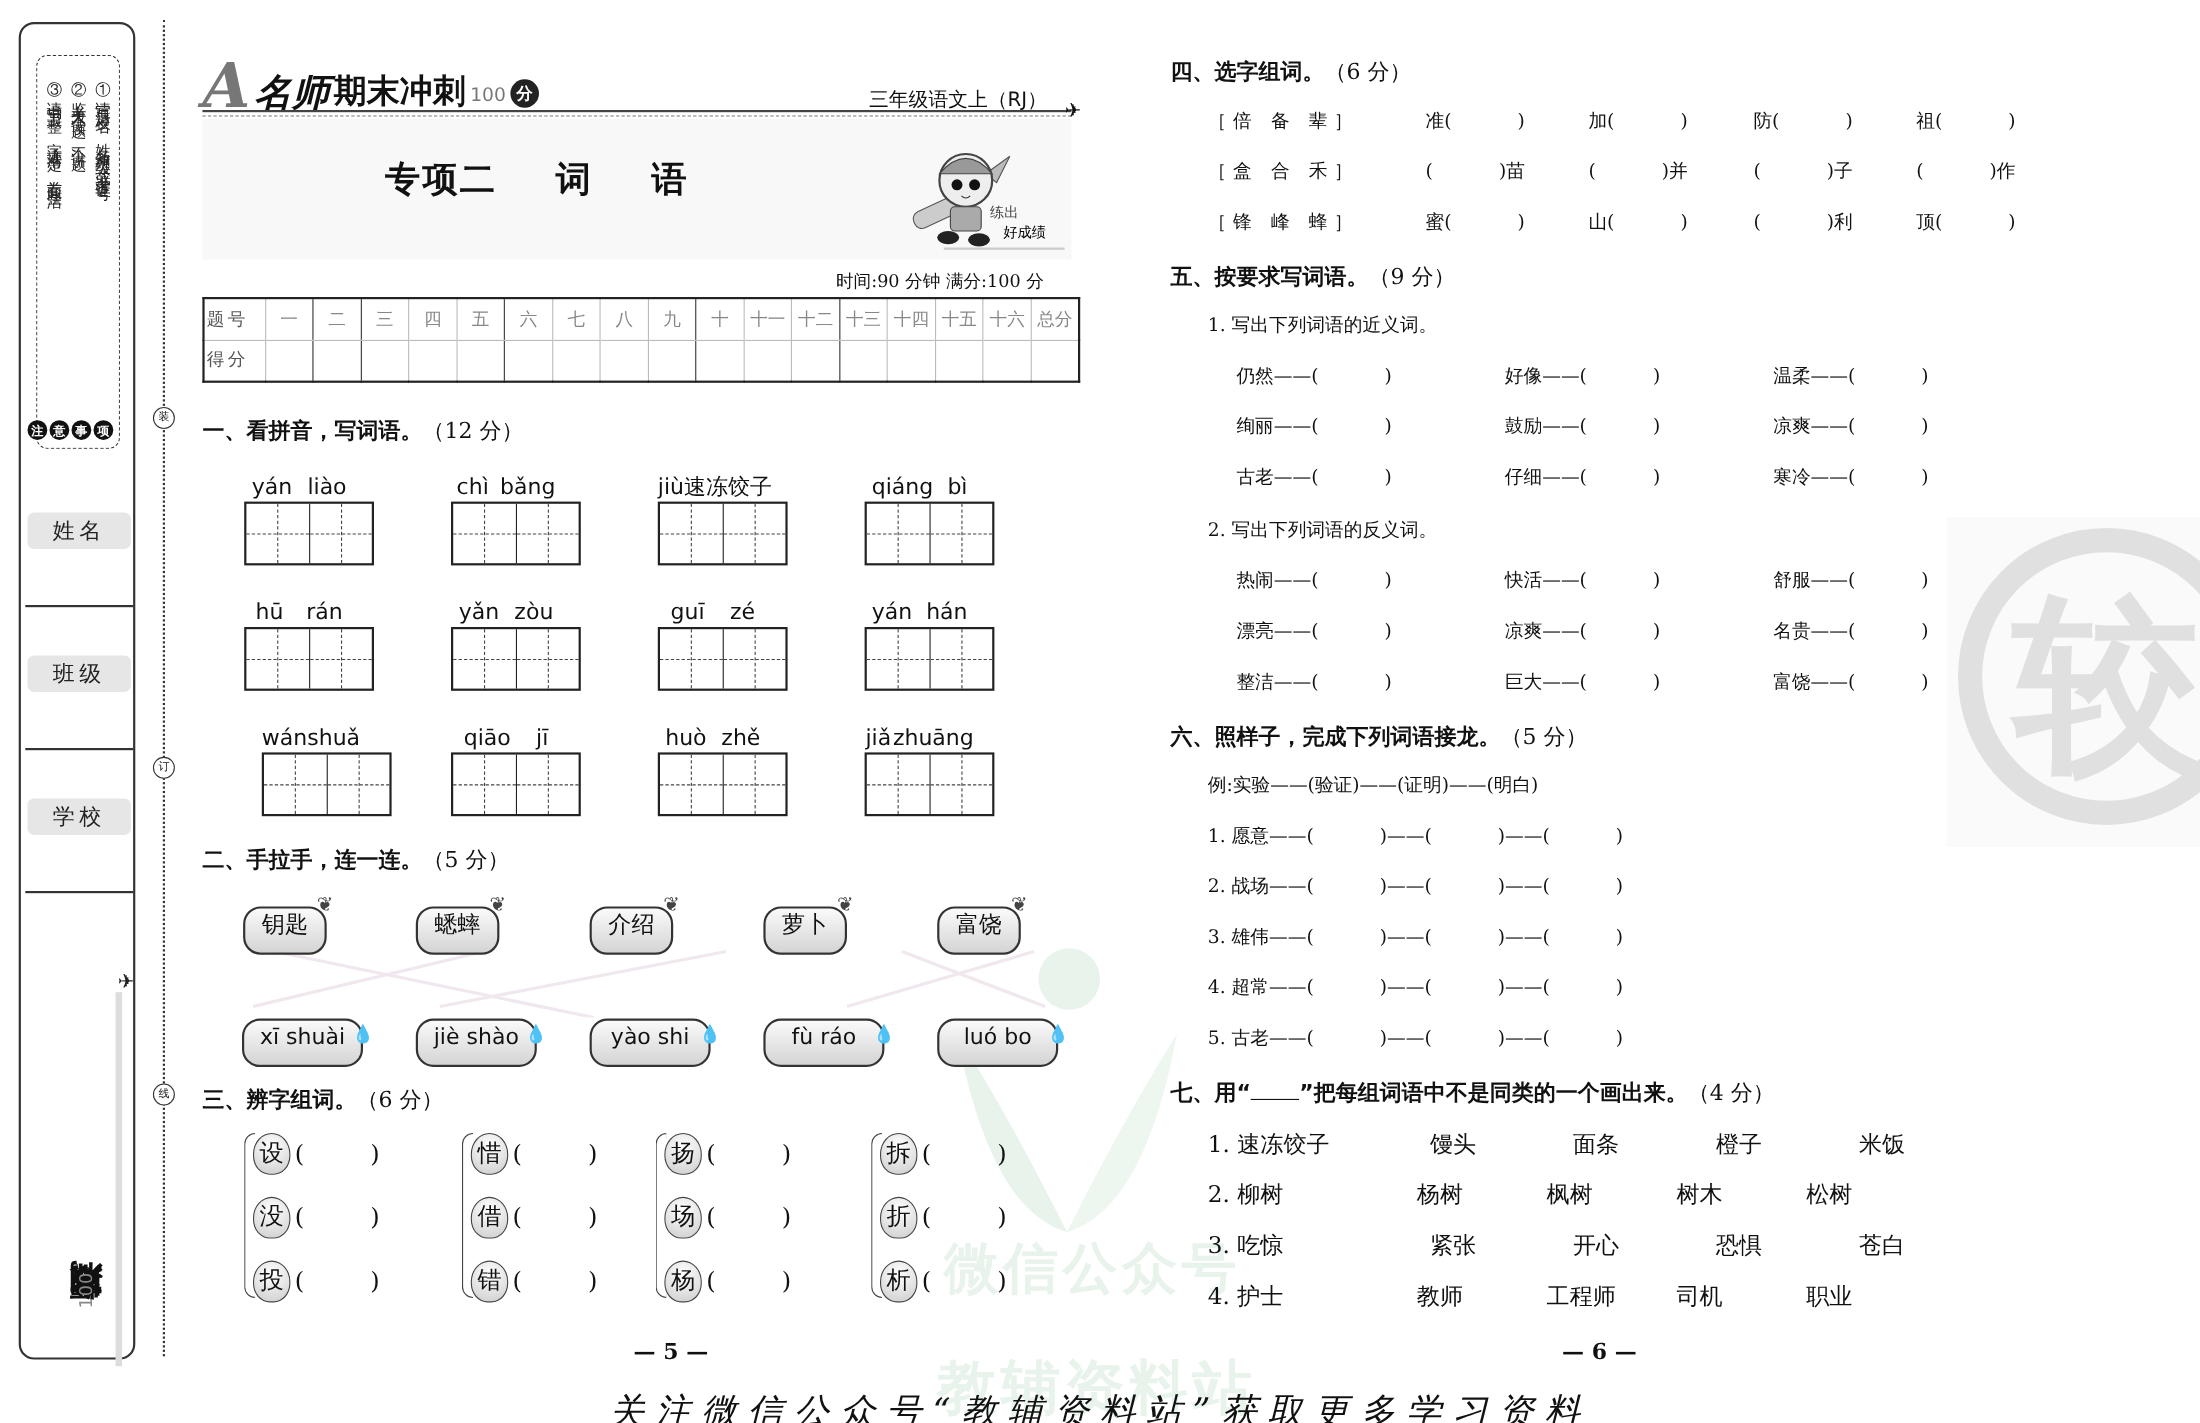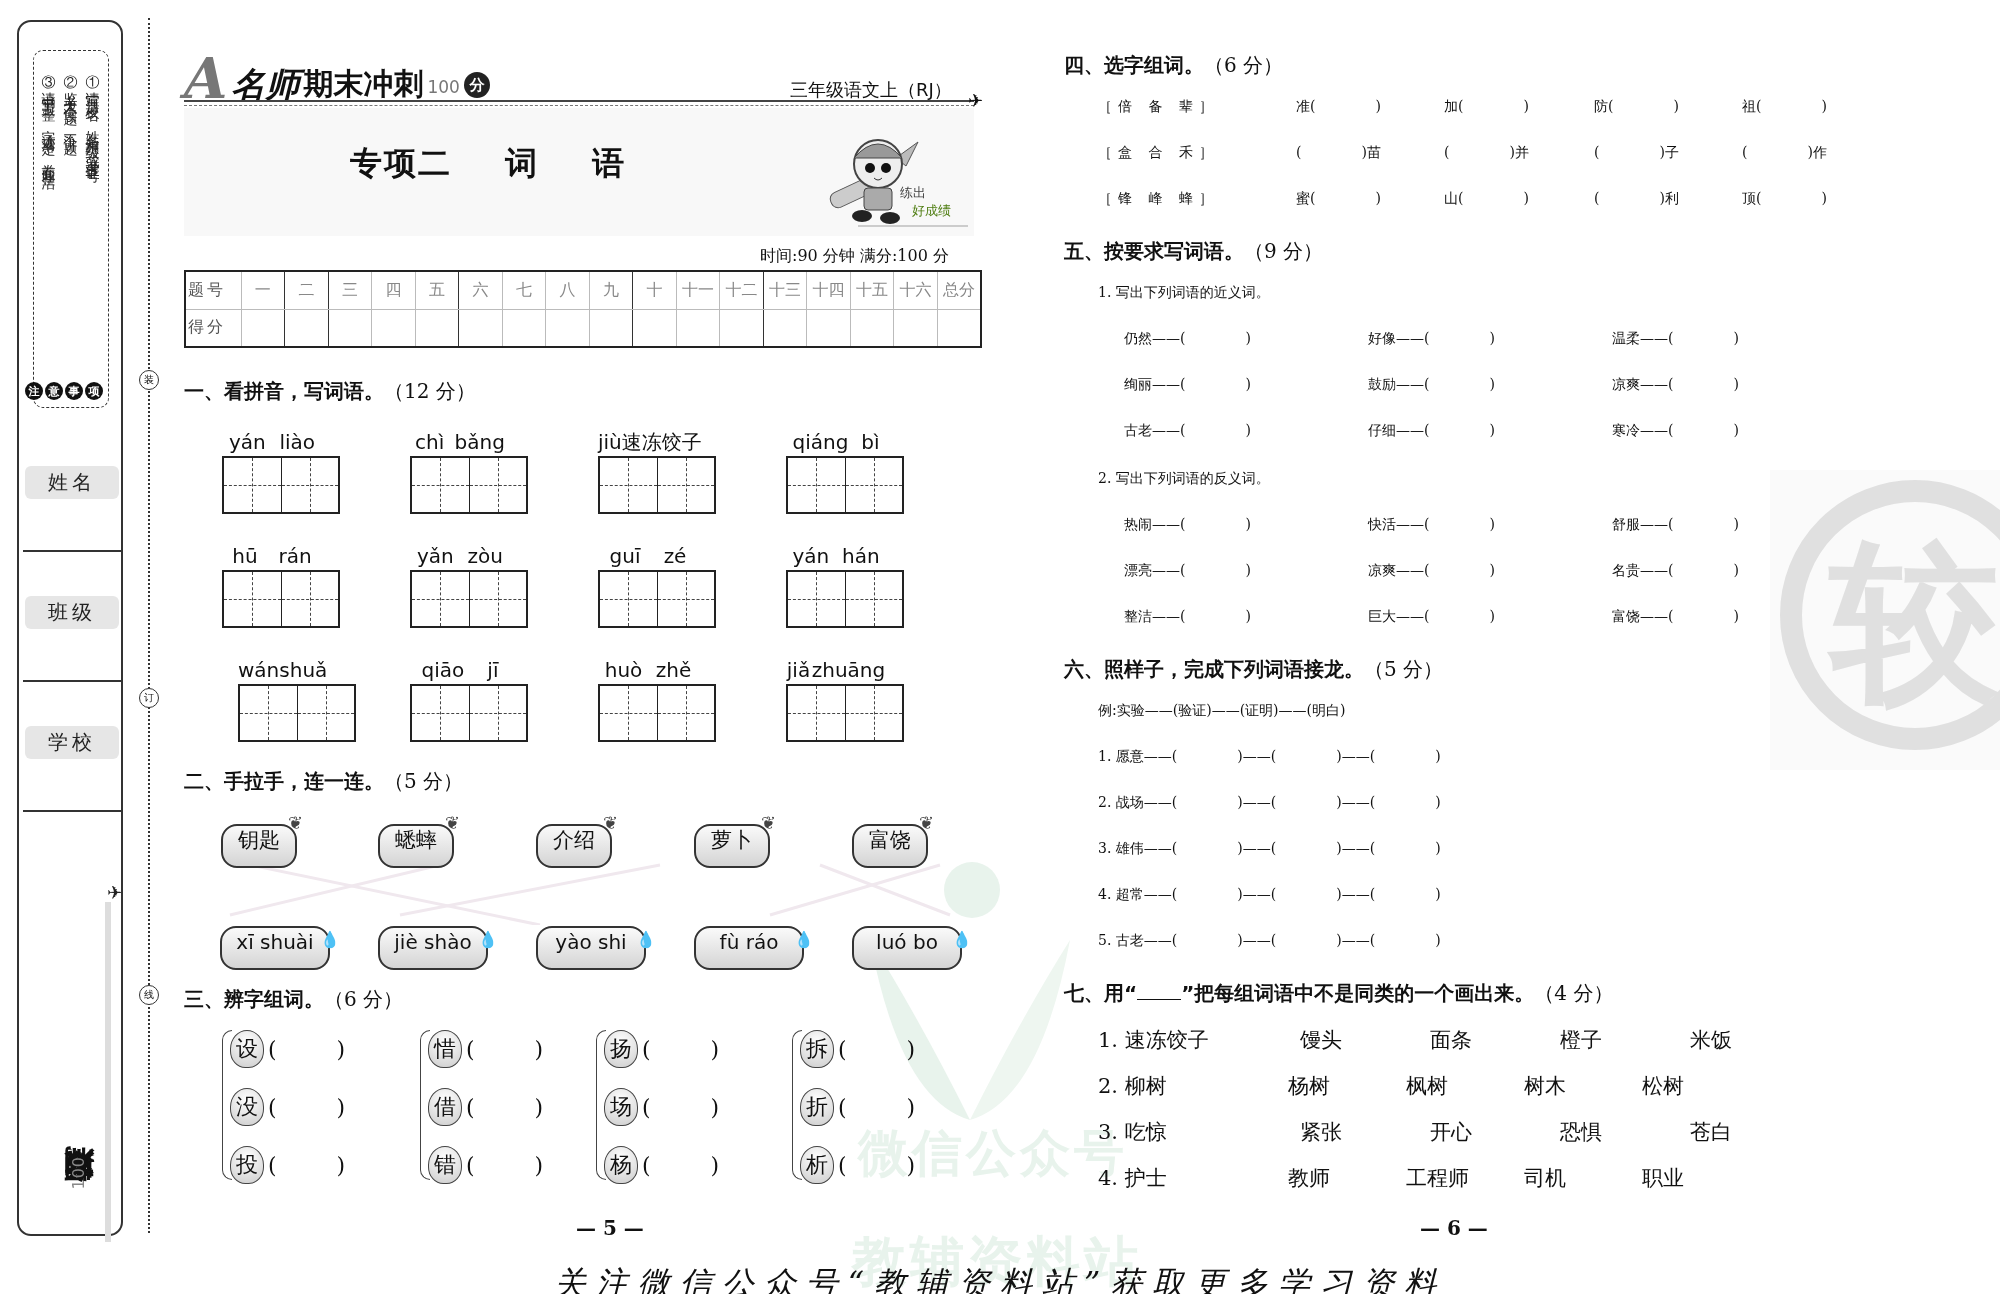--- a/index.html
+++ b/index.html
@@ -48,21 +48,21 @@
                   font-family: "DejaVu Sans", sans-serif; font-weight: bold; }
   .hdr-grade { position: absolute; left: 790px; top: 78px; font-size: 18px; font-family: "DejaVu Sans", sans-serif; }
   .hdr-rule { position: absolute; left: 184px; top: 100px; width: 790px; height: 2px; background: #444; }
   .hdr-rule-dash { position: absolute; left: 184px; top: 105px; width: 790px; border-top: 1.5px dashed #777; }
   .hdr-plane { position: absolute; left: 968px; top: 90px; font-size: 18px; font-family: "DejaVu Sans", sans-serif; }
   .hdr-band { position: absolute; left: 184px; top: 108px; width: 790px; height: 128px; background: #f8f8f8; }
   .title { position: absolute; left: 350px; top: 142px; font-family: "DejaVu Sans", sans-serif;
            font-weight: bold; font-size: 32px; letter-spacing: 2px; word-spacing: 40px; }
   .mascot { position: absolute; left: 818px; top: 120px; width: 150px; height: 110px; }
   .mascot-text1 { position: absolute; left: 900px; top: 184px; font-size: 13px; color: #444; font-family: "DejaVu Sans", sans-serif; }
-  .mascot-text2 { position: absolute; left: 912px; top: 202px; font-size: 13px; color: #4d7c0f; font-family: "DejaVu Sans", sans-serif; }
+  .mascot-text2 { position: absolute; left: 912px; top: 202px; font-size: 13px; color: #000000; font-family: "DejaVu Sans", sans-serif; }
   .time-info { position: absolute; left: 760px; top: 246px; font-size: 16px; }
 
   
   .score-table { position: absolute; left: 184px; top: 270px; width: 798px; height: 78px;
                  border-collapse: collapse; border: 2px solid #222; font-size: 16px; color: #888;
                  font-family: "DejaVu Sans", sans-serif; }
   .score-table td { border-left: 1.5px solid #333; text-align: center; height: 38px; width: 45px; }
   .score-table tr:first-child td { border-bottom: 1.5px solid #bbb; }
   .score-table td.label { color: #555; width: 58px; text-align: left; padding-left: 2px; letter-spacing: 3px; border-left: none; }
   .score-table td.thin { border-left: 1px solid #bbb; }
@@ -93,21 +93,21 @@
   
   .bz-group { position: absolute; }
   .bz-brace { position: absolute; left: 0; top: 0; width: 10px; height: 150px; border: 1.5px solid #444;
               border-right: none; border-radius: 10px 0 0 10px; }
   .bz-row { position: absolute; left: 8px; display: flex; align-items: center; font-size: 22px; }
   .bz-char { width: 34px; height: 38px; border: 1.5px solid #444; border-radius: 50% 50% 45% 45%;
              background: radial-gradient(circle at 50% 30%, #fff, #ccc); text-align: center; line-height: 36px; }
   .bz-paren { margin-left: 4px; letter-spacing: 60px; }
 
   
-  .rp { position: absolute; font-size: 14px; white-space: nowrap; }
+  .rp { position: absolute; font-size: 17px; white-space: nowrap; }
   .rp-row { position: absolute; display: flex; font-size: 21px; white-space: nowrap; }
   .blank { display: inline-block; width: 60px; }
 
   .page-num { position: absolute; font-size: 20px; font-weight: bold; }
   .footer { position: absolute; left: 500px; top: 1262px; width: 1000px; text-align: center;
             font-size: 32px; font-style: italic; letter-spacing: 10px; color: #111; }
 
   
   .wm-text { position: absolute; font-family: "DejaVu Sans", sans-serif; font-weight: bold; color: #e8f3ec; }
   .wm-stamp { position: absolute; left: 1770px; top: 470px; width: 260px; height: 300px;

